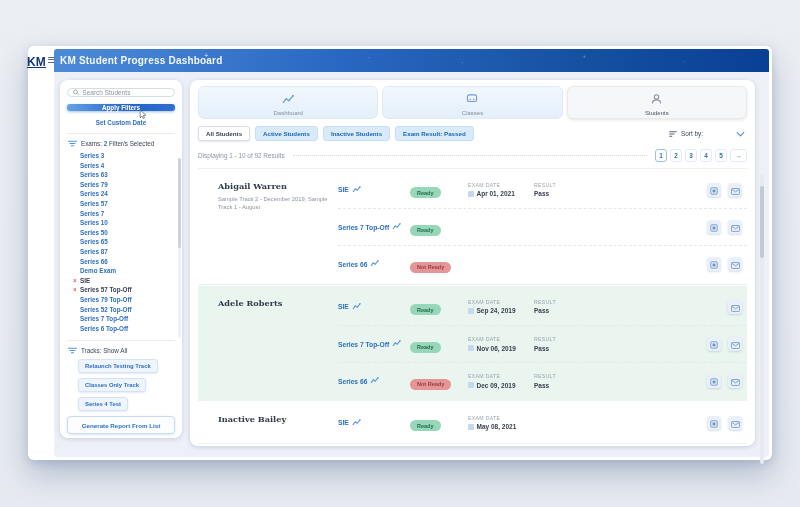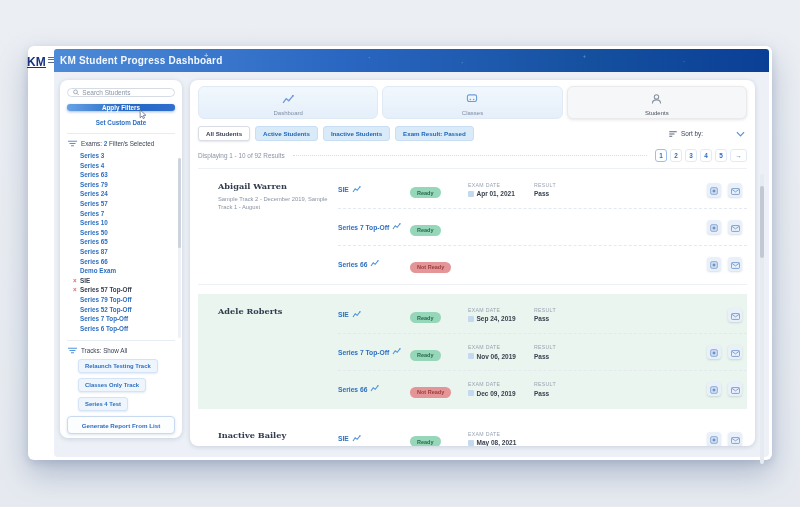--- a/index.html
+++ b/index.html
@@ -90,21 +90,21 @@
   .dotline { flex:1; border-top:1px dotted #d5dce4; }
   .pager { display:flex; gap:3px; }
   .pg { min-width:12px; height:13px; padding:0 2px; border:1px solid #e2ebf5; border-radius:3px;
     display:flex; align-items:center; justify-content:center; font-size:6.4px; font-weight:bold;
     color:#2e6fc0; background:#fff; cursor:pointer; }
   .pg.active { border-color:#9cc0e8; }
   .pg.next { min-width:17px; }
 
   .students { flex:1; overflow:hidden; border-top:1px solid #edf1f5; }
   .student-row { display:flex; border-bottom:1px solid #edf1f5; padding:2px 0; }
-  .student-row.highlight { background:#e9f5ee; border-radius:6px; margin:9px -8px; padding:2px 8px; border-bottom:0; }
+  .student-row.highlight { background:#e9f5ee; border-radius:6px; margin:1px -8px; padding:2px 8px; border-bottom:0; }
   .namecol { width:140px; flex:0 0 auto; padding:10px 6px 0 20px; }
   .sname { font-family:"DejaVu Serif","Liberation Serif",serif; font-weight:bold; font-size:8.2px; color:#323c4e; }
   .ssub { font-size:5.8px; color:#8a93a3; line-height:8px; margin-top:4px; }
   .examcol { flex:1; min-width:0; }
   .exam-row { display:flex; align-items:center; min-height:37px; padding:3px 0; }
   .exam-row + .exam-row { border-top:1px dashed #e4e9f0; }
   .exam-name { width:72px; flex:0 0 auto; display:flex; align-items:center; gap:3px;
     color:#2e6fc0; font-weight:bold; font-size:6.7px; cursor:pointer; }
   .pillwrap { width:58px; flex:0 0 auto; }
   .pill { display:inline-block; font-size:5.5px; font-weight:bold; padding:2.5px 7px; border-radius:8px; }

